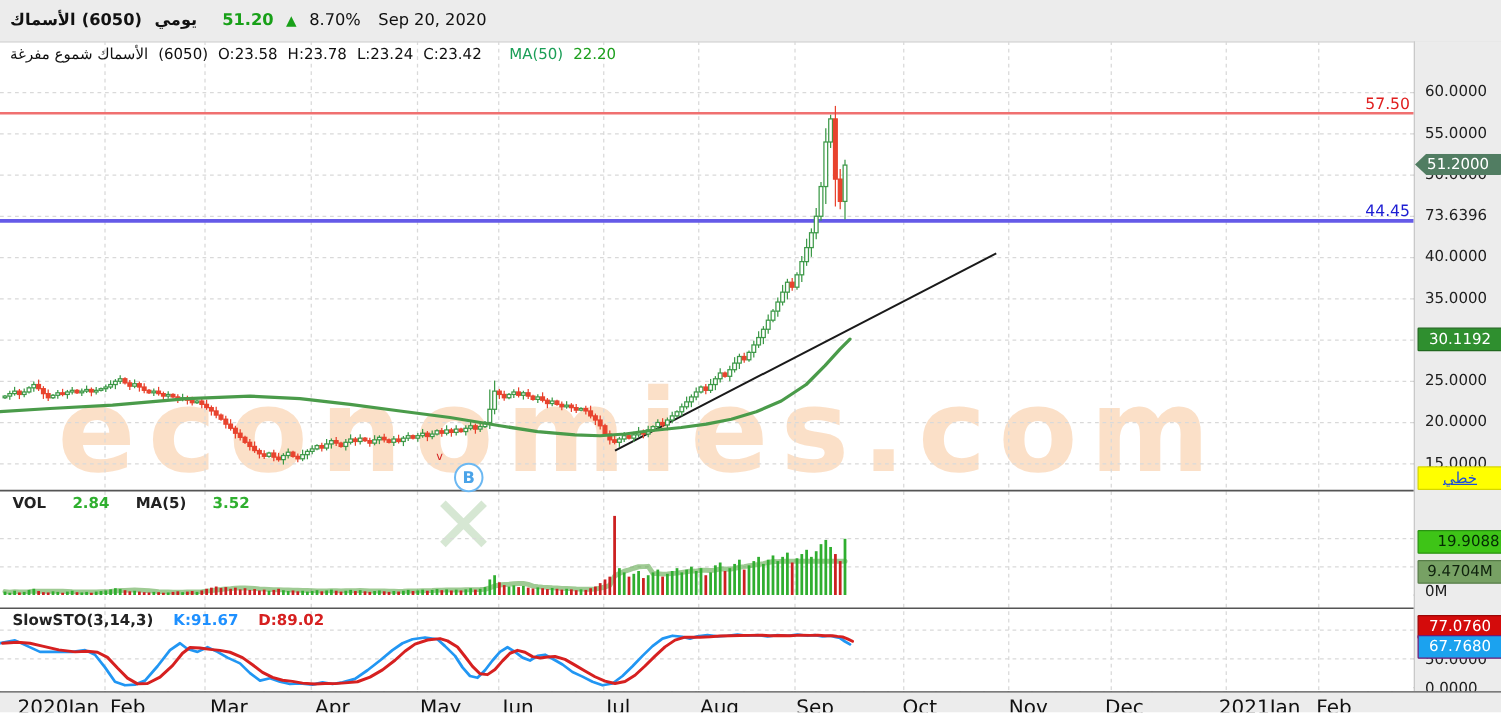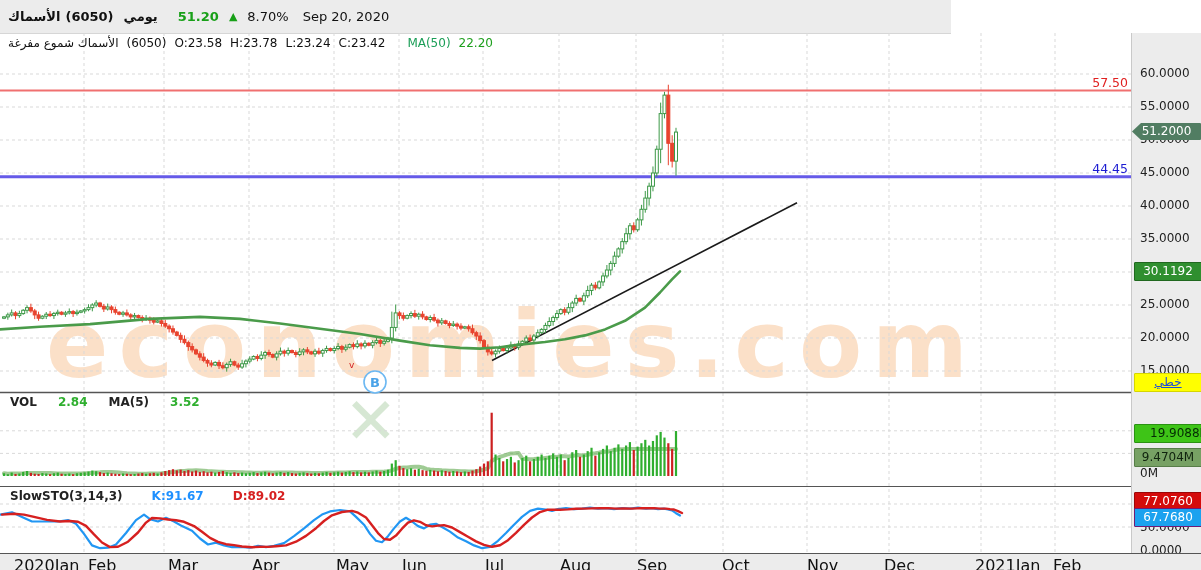--- a/index.html
+++ b/index.html
@@ -1,19 +1,19 @@
 <!DOCTYPE html>
 <html><head>
 <meta charset="utf-8">
 <style>
   html,body{margin:0;padding:0;background:#fff;}
   .stage{position:relative;width:1201px;height:570px;overflow:hidden;
          font-family:"DejaVu Sans",sans-serif;background:#fff;-webkit-font-smoothing:antialiased;}
   
-  .topbar{position:absolute;left:0;top:0;width:951px;height:33px;background:#ececec;
+  .topbar{position:absolute;left:0;top:0;width:1201px;height:33px;background:#ececec;
           border-bottom:1px solid #d6d6d6;display:flex;align-items:center;font-size:13px;color:#111;}
   .topbar span{white-space:nowrap;}
   .t-name{margin-left:8px;font-weight:bold;}
   .t-code{margin-left:5px;font-weight:bold;}
   .t-int{margin-left:10px;font-weight:bold;}
   .t-price{margin-left:20px;font-weight:bold;color:#18a018;}
   .t-tri{margin-left:10px;color:#18a018;font-size:11px;}
   .t-pct{margin-left:10px;}
   .t-date{margin-left:14px;}
   
@@ -24,21 +24,21 @@
   
   .wm1{position:absolute;left:46px;top:292px;font-size:92px;font-weight:bold;letter-spacing:10px;
        color:rgba(243,152,74,0.30);z-index:1;white-space:nowrap;}
   .wm2{position:absolute;left:278px;top:356px;font-size:80px;font-weight:bold;letter-spacing:4px;
        color:rgba(110,110,110,0.16);z-index:1;white-space:nowrap;}
   .wm3{position:absolute;left:344px;top:384px;font-size:64px;color:rgba(90,160,80,0.25);z-index:1;}
   svg.chart{position:absolute;left:0;top:0;z-index:3;}
   
   .volbar{position:absolute;left:10px;top:395px;display:flex;gap:21px;font-size:12px;font-weight:bold;color:#222;z-index:6;}
   .vol-val{color:#2faf2f;}
-  .stobar{position:absolute;left:10px;top:489px;display:flex;gap:29px;font-size:12px;font-weight:bold;color:#222;z-index:6;justify-content:flex-end;}
+  .stobar{position:absolute;left:10px;top:489px;display:flex;gap:16px;font-size:12px;font-weight:bold;color:#222;z-index:6;justify-content:flex-end;}
   .sto-k{color:#1e90ff;}
   .sto-d{color:#d62020;}
   
   .lvl{position:absolute;z-index:5;font-size:12.5px;width:120px;text-align:right;}
   .lvl-res{left:1008px;top:75px;color:#e02020;}
   .lvl-sup{left:1008px;top:161px;color:#1d1dd2;}
   
   .raxis{position:absolute;left:1131px;top:33px;width:70px;height:520px;background:#ececec;
          border-left:1px solid #c9c9c9;z-index:4;}
   .rlabel{position:absolute;left:8px;font-size:12px;color:#222;white-space:nowrap;}
@@ -755,21 +755,21 @@
     <span>SlowSTO(3,14,3)</span>
     <span class="sto-k">K:91.67</span>
     <span class="sto-d">D:89.02</span>
   </div>
 
   <div class="raxis">
     <div id="raxis-labels">
         <div class="rlabel" style="top: 33px;">60.0000</div>
         <div class="rlabel" style="top: 66px;">55.0000</div>
         <div class="rlabel" style="top: 99px;">50.0000</div>
-        <div class="rlabel" style="top: 132px;">45.0000</div>
+        <div class="rlabel" style="top: 132px;">73.6396</div>
         <div class="rlabel" style="top: 165px;">40.0000</div>
         <div class="rlabel" style="top: 198px;">35.0000</div>
         <div class="rlabel" style="top: 264px;">25.0000</div>
         <div class="rlabel" style="top: 297px;">20.0000</div>
         <div class="rlabel" style="top: 330px;">15.0000</div>
       </div>
     <div class="badge bd-last" style="top:90px">51.2000</div>
     <div class="badge bd-ma" style="top:229px">30.1192</div>
     <div class="badge bd-scale" style="top:340px">خطي</div>
     <div class="badge bd-volc" style="top:391px">19.9088M</div>

